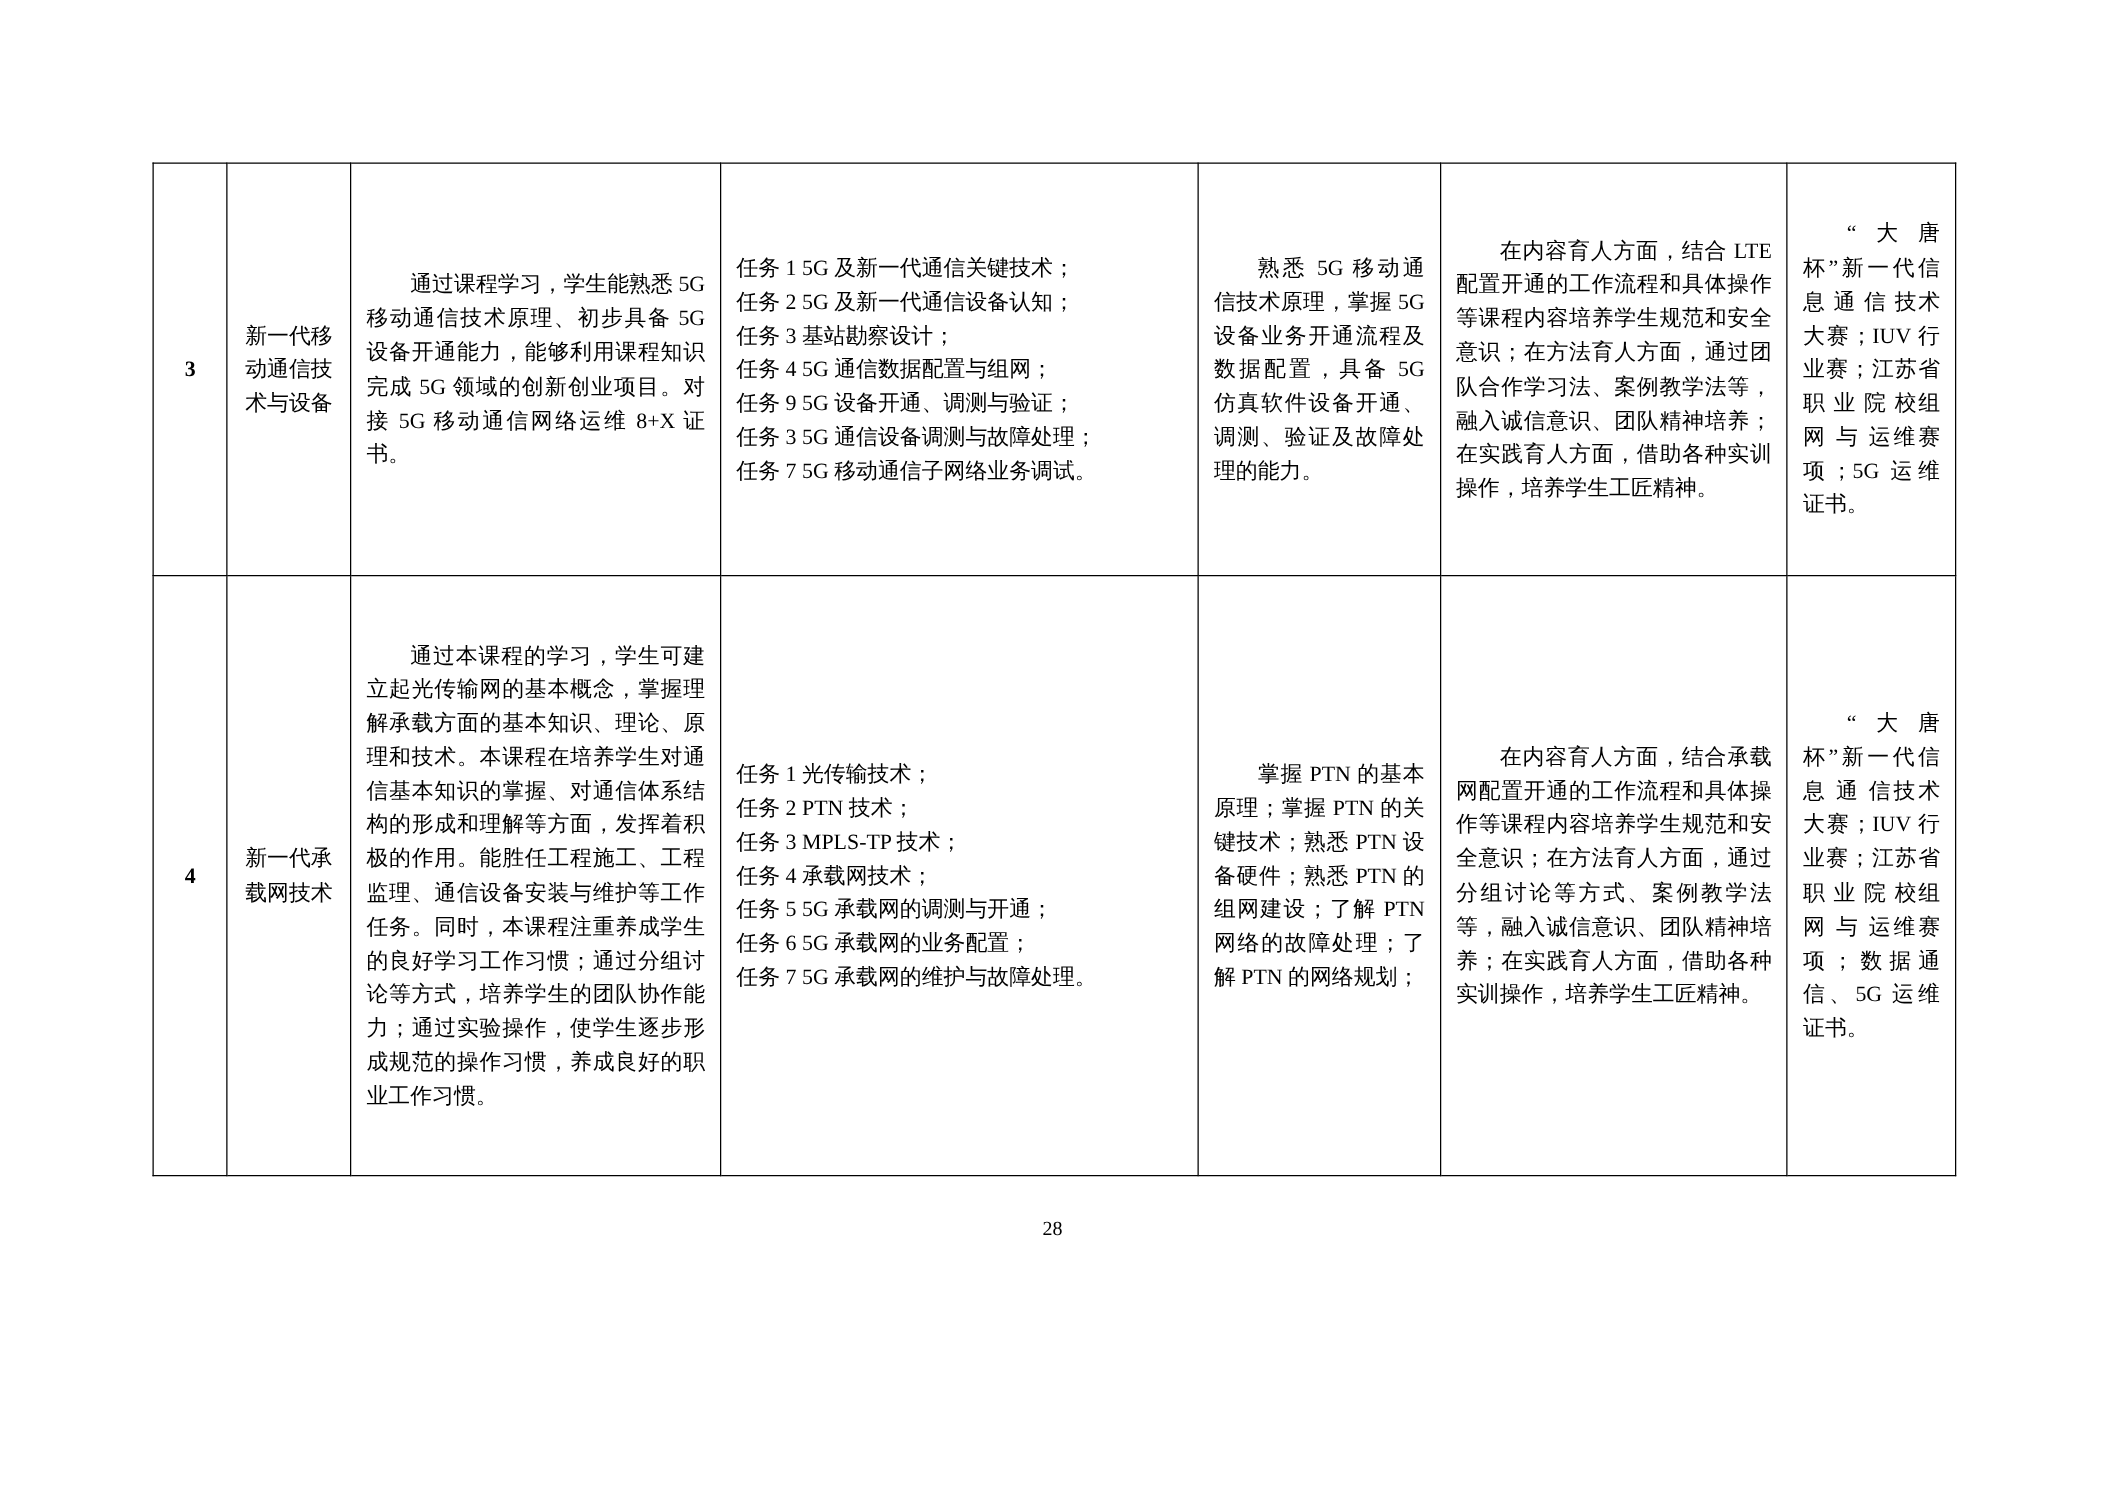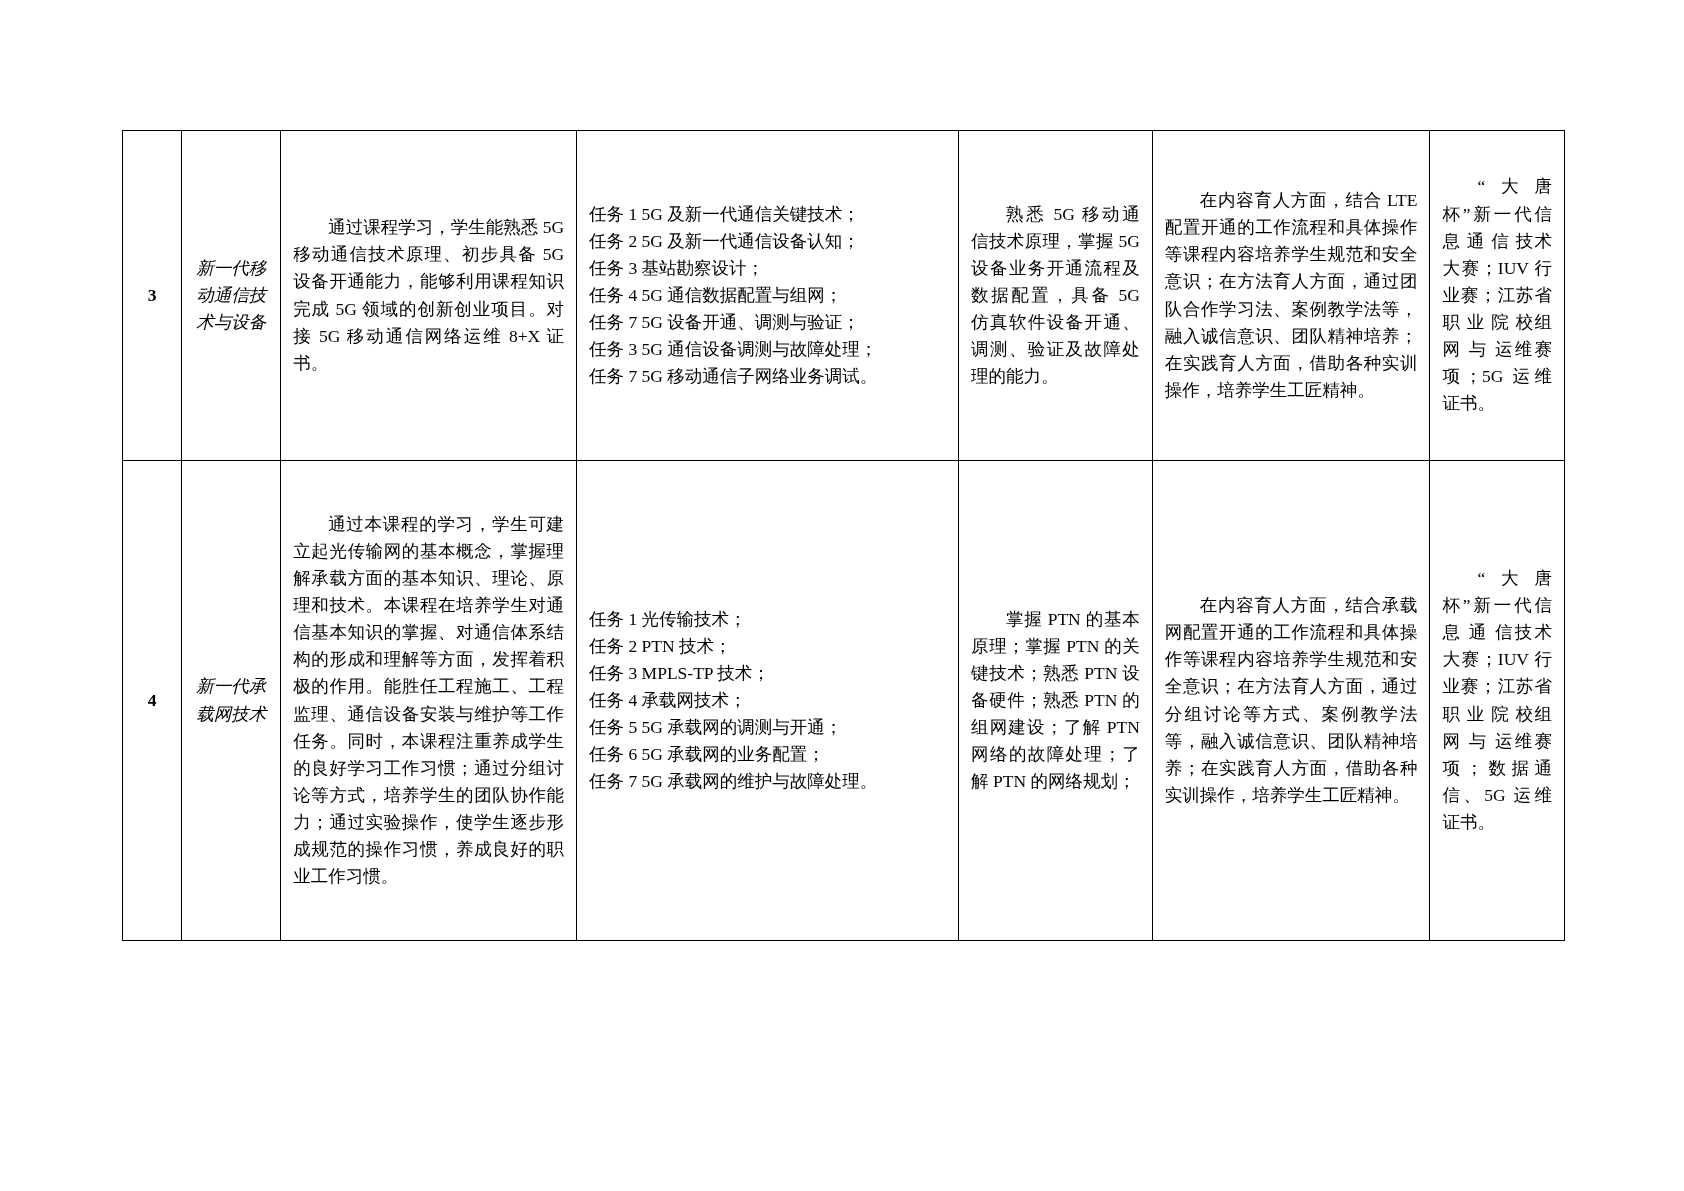--- a/index.html
+++ b/index.html
@@ -51,21 +51,20 @@
     padding: 0;
     list-style: none;
   }
   .task-list li {
     margin: 0;
     padding: 0;
     white-space: normal;
   }
   .name-cell {
     line-height: 1.5;
-    font-style: italic;
   }
   .page-number {
     position: absolute;
     left: 0;
     top: 975px;
     width: 1684px;
     text-align: center;
     font-size: 16px;
     font-family: "Liberation Serif", "DejaVu Serif", serif;
   }
@@ -84,21 +83,21 @@
         <td class="col-name name-cell">新一代移动通信技术与设备</td>
         <td class="col-goal">
           <p class="cell-para">通过课程学习，学生能熟悉 5G 移动通信技术原理、初步具备 5G 设备开通能力，能够利用课程知识完成 5G 领域的创新创业项目。对接 5G 移动通信网络运维 8+X 证书。</p>
         </td>
         <td class="col-task">
           <ul class="task-list">
             <li>任务 1 5G 及新一代通信关键技术；</li>
             <li>任务 2 5G 及新一代通信设备认知；</li>
             <li>任务 3  基站勘察设计；</li>
             <li>任务 4 5G 通信数据配置与组网；</li>
-            <li>任务 7 5G 设备开通、调测与验证；</li>
+            <li>任务 9 5G 设备开通、调测与验证；</li>
             <li>任务 3 5G 通信设备调测与故障处理；</li>
             <li>任务 7 5G 移动通信子网络业务调试。</li>
           </ul>
         </td>
         <td class="col-req">
           <p class="cell-para">熟悉 5G 移动通信技术原理，掌握 5G 设备业务开通流程及数据配置，具备 5G 仿真软件设备开通、调测、验证及故障处理的能力。</p>
         </td>
         <td class="col-edu">
           <p class="cell-para">在内容育人方面，结合 LTE 配置开通的工作流程和具体操作等课程内容培养学生规范和安全意识；在方法育人方面，通过团队合作学习法、案例教学法等，融入诚信意识、团队精神培养；在实践育人方面，借助各种实训操作，培养学生工匠精神。</p>
         </td>
@@ -130,14 +129,15 @@
         <td class="col-edu">
           <p class="cell-para">在内容育人方面，结合承载网配置开通的工作流程和具体操作等课程内容培养学生规范和安全意识；在方法育人方面，通过分组讨论等方式、案例教学法等，融入诚信意识、团队精神培养；在实践育人方面，借助各种实训操作，培养学生工匠精神。</p>
         </td>
         <td class="col-cert">
           <p class="cell-para">“大唐杯”新一代信 息 通 信技术大赛；IUV 行 业赛；江苏省职 业 院 校组 网 与 运维赛项；数据通信、5G 运维证书。</p>
         </td>
       </tr>
     </tbody>
   </table>
 
+  <div class="page-number">28</div>
 
 </div>
 
 </body></html>

